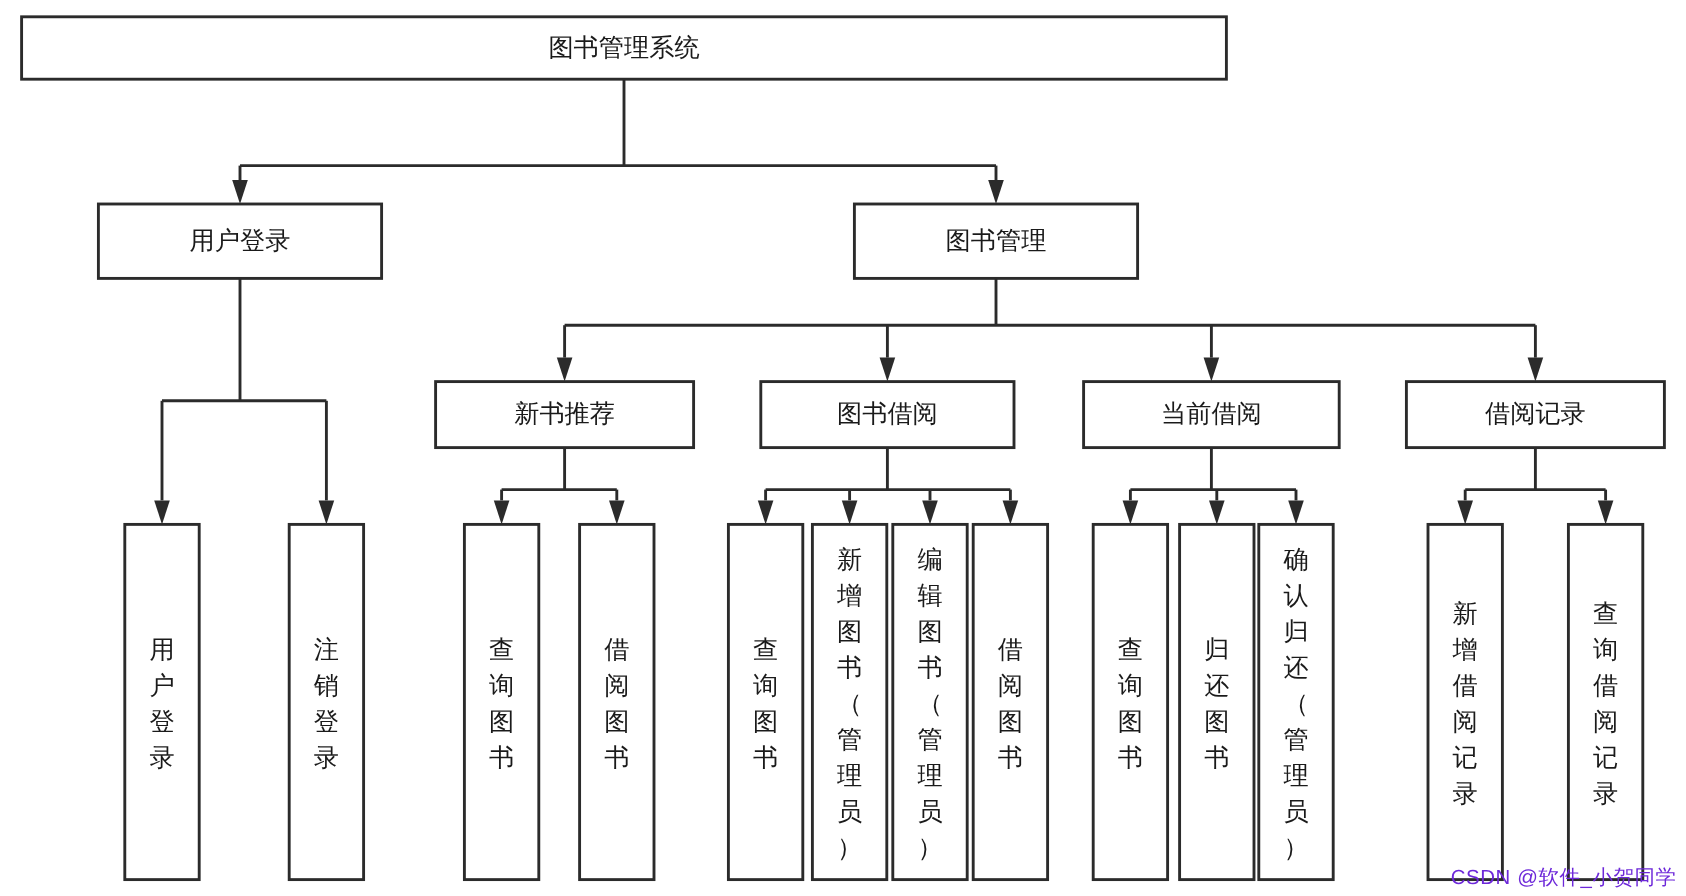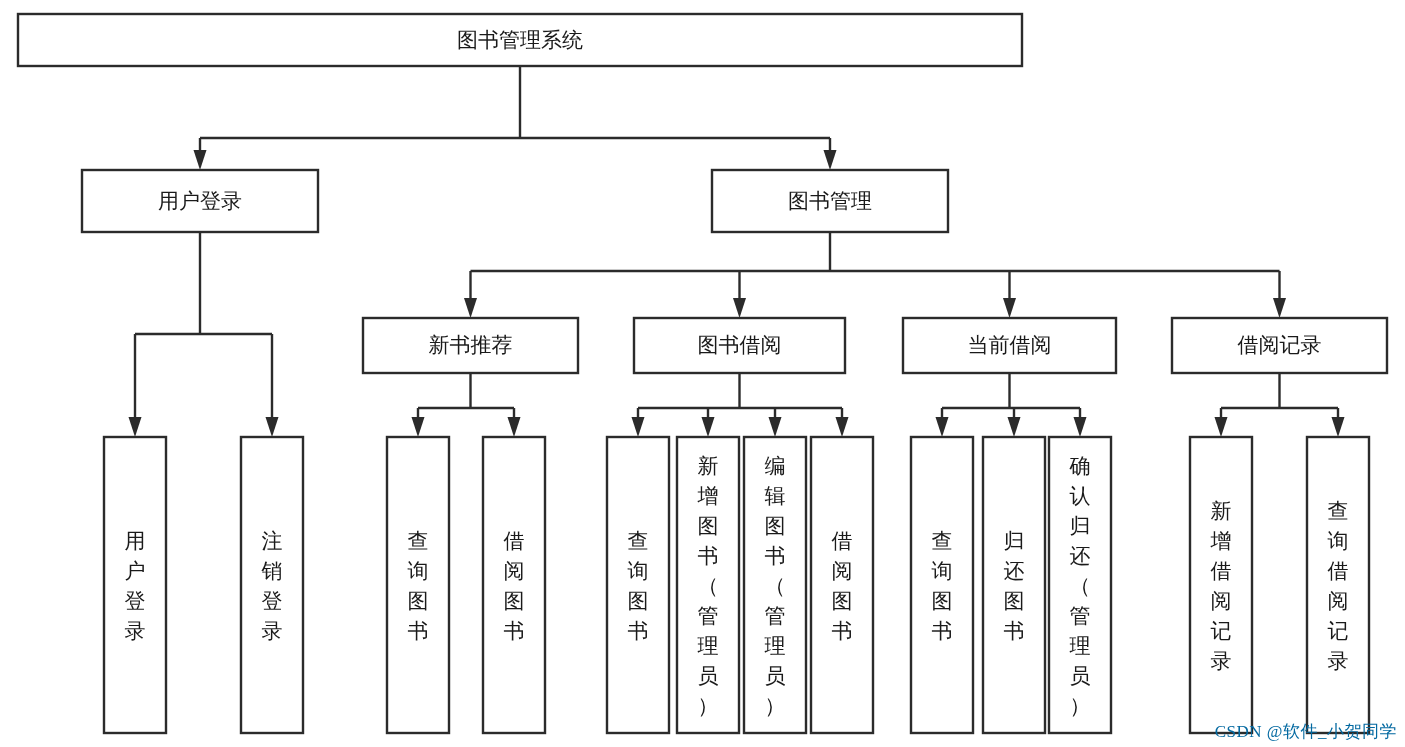--- a/index.html
+++ b/index.html
@@ -54,23 +54,23 @@
   .node-label-vertical {
     fill: #1a1a1a;
     font-family: "Liberation Sans", "DejaVu Sans", sans-serif;
     font-size: 21px;
     text-anchor: middle;
   }
   .watermark-text {
     position: absolute;
     right: 8px;
     bottom: 4px;
-    font-family: Liberation Serif, serif;
+    font-family: Liberation Sans, sans-serif;
     font-size: 17px;
-    color: #0369a1;
+    color: #6d28d9;
     letter-spacing: 0.5px;
     white-space: nowrap;
     user-select: none;
     text-align: center;
   }
 </style>
 </head>
 <body>
 
 <div id="diagram-root">

